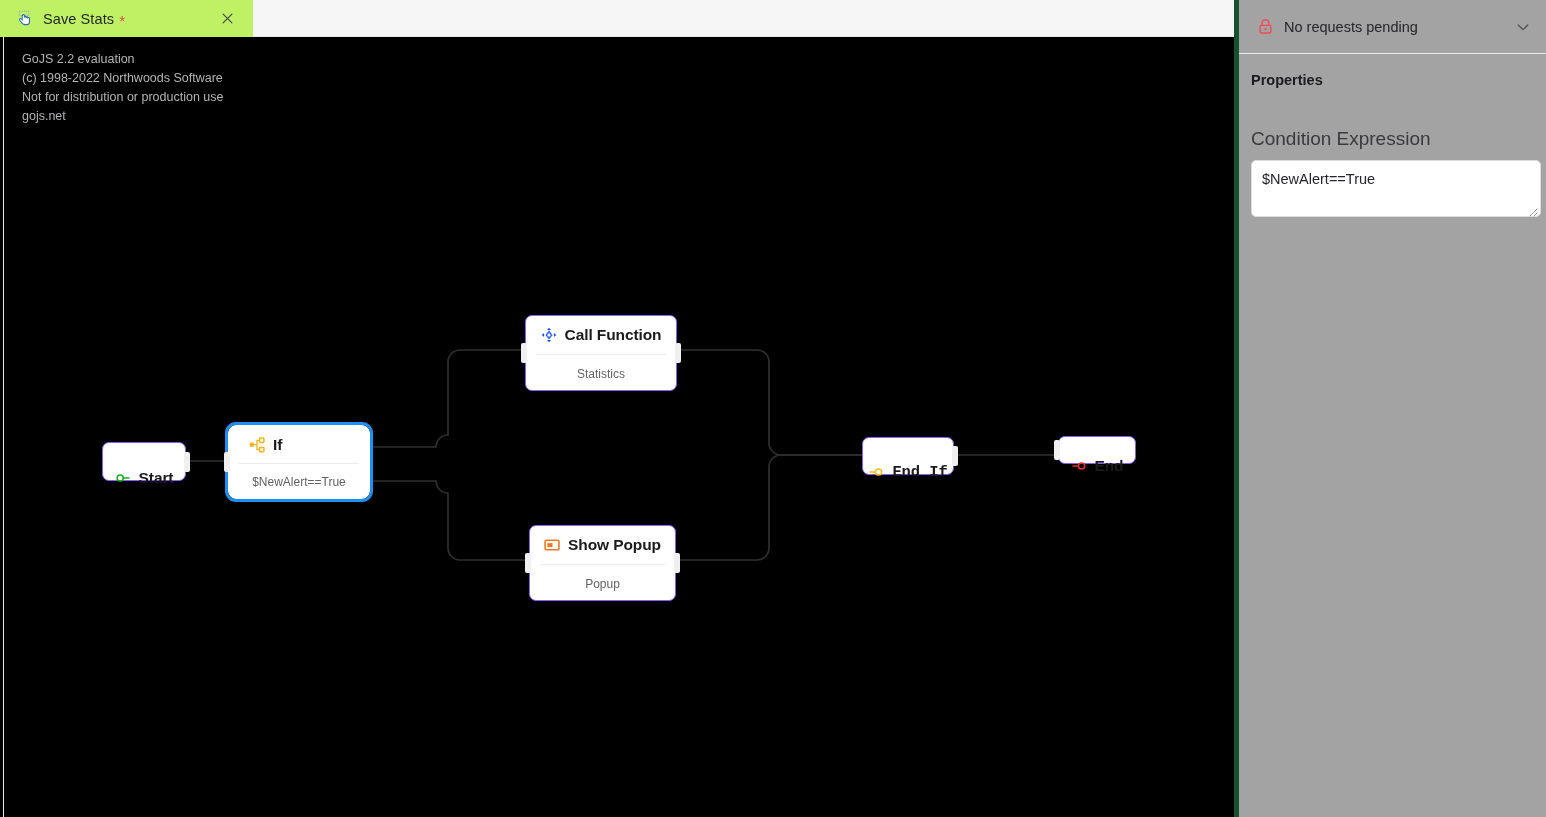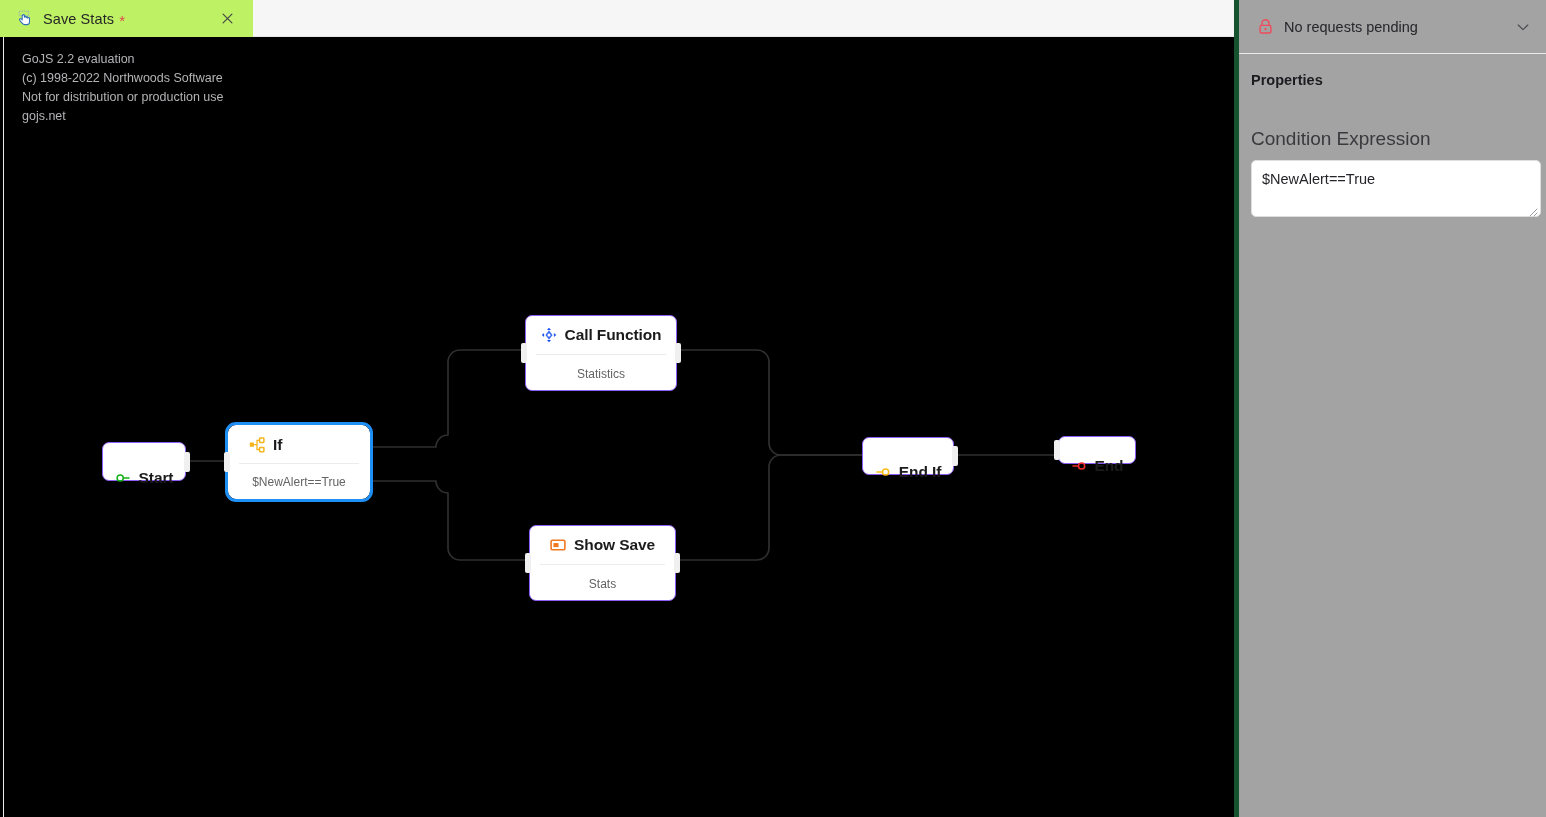--- a/index.html
+++ b/index.html
@@ -359,29 +359,29 @@
     <div class="node" style="left:529px; top:488px; width:147px; height:76px;">
       <span class="port left"></span>
       <span class="port right"></span>
       <div class="node-head">
         <span class="node-icon">
           <svg viewBox="0 0 16 16" width="16" height="16">
             <rect x="1.1" y="3.2" width="13.8" height="9.6" rx="1.4" fill="none" stroke="#f07820" stroke-width="1.6"></rect>
             <rect x="3.4" y="6.1" width="5.1" height="4" fill="#f07820"></rect>
           </svg>
         </span>
-        <span class="node-title">Show Save</span>
+        <span class="node-title">Show Popup</span>
       </div>
       <div class="node-divider"></div>
       <div class="node-sub">
-        <span>Stats</span>
-      </div>
-    </div>
-
-    <div class="node simple" style="left:862px; top:400px; width:92px; height:38px;">
+        <span>Popup</span>
+      </div>
+    </div>
+
+    <div class="node simple" style="left:862px; top:400px; width:92px; height:38px;font-family:Liberation Mono, monospace;">
       <span class="port right"></span>
       <div class="node-head">
         <span class="node-icon">
           <svg viewBox="0 0 16 16" width="16" height="16">
             <circle cx="10.6" cy="8" r="3.1" fill="none" stroke="#fcbf19" stroke-width="1.5"></circle>
             <path d="M2 8 H7.2" stroke="#fcbf19" stroke-width="1.5" stroke-linecap="round"></path>
           </svg>
         </span>
         <span class="node-title">End If</span>
       </div>

